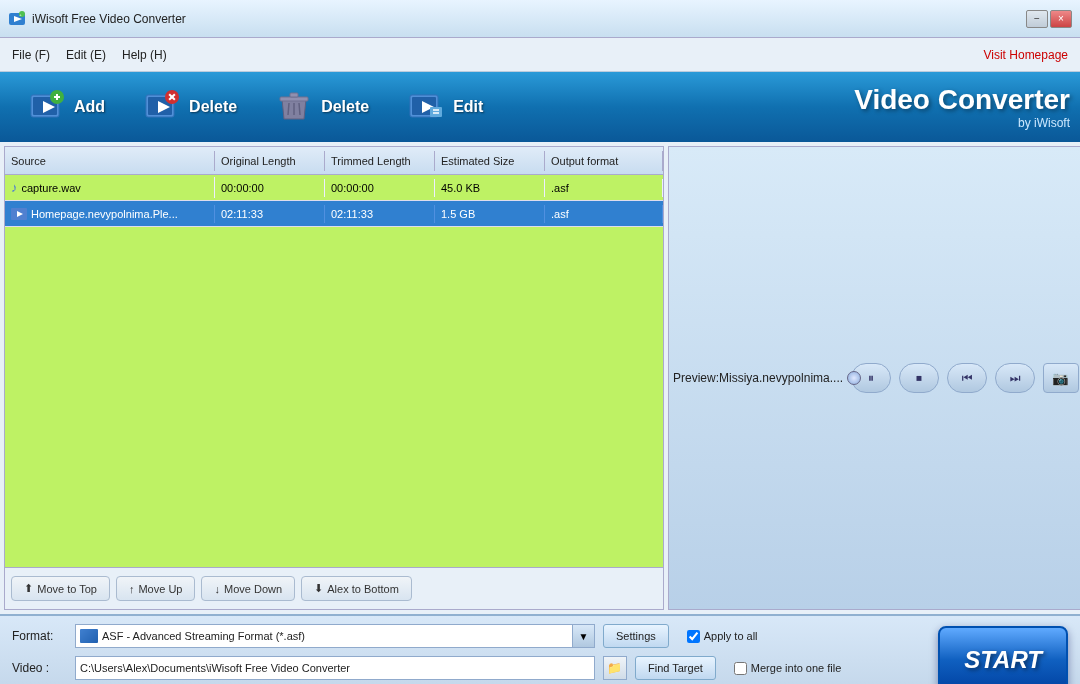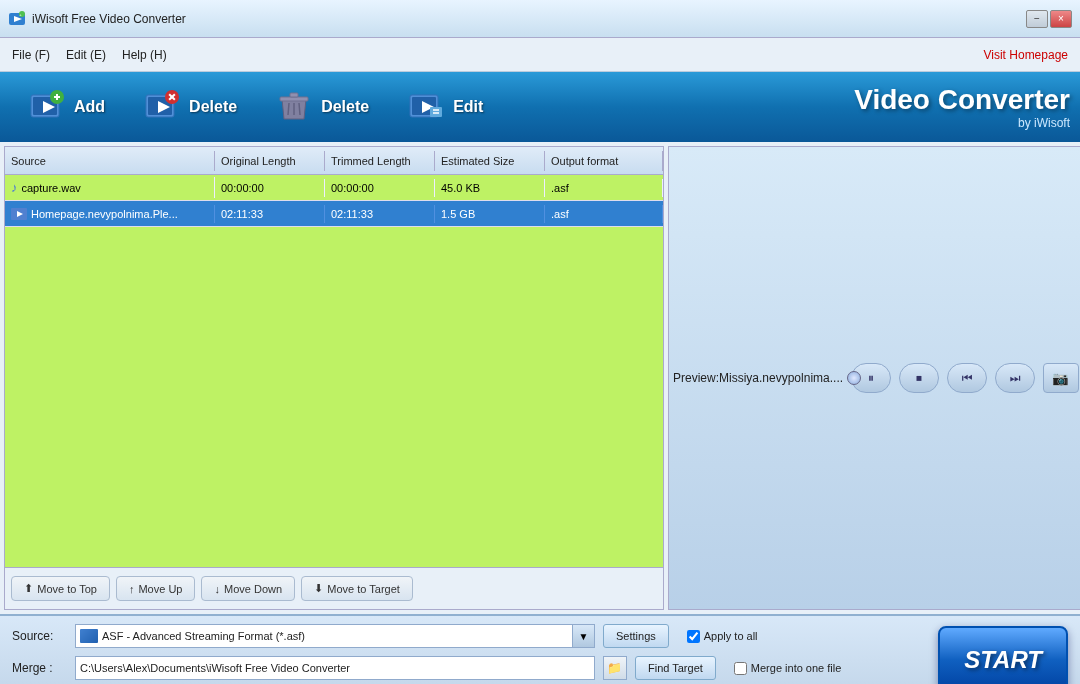--- a/index.html
+++ b/index.html
@@ -516,21 +516,21 @@
       <button class="move-btn">
         <span>↑</span>
         <span>Move Up</span>
       </button>
       <button class="move-btn">
         <span>↓</span>
         <span>Move Down</span>
       </button>
       <button class="move-btn">
         <span>⬇</span>
-        <span>Move to Target</span>
+        <span>Alex to Bottom</span>
       </button>
     </div>
   </div>
 
   <div id="preview-panel">
     <div id="preview-title">Preview:Missiya.nevypolnima....</div>
     <div id="preview-video">
 
       <div id="preview-video-content">
         <svg width="100%" height="100%" viewBox="0 0 380 220" preserveAspectRatio="xMidYMid slice" xmlns="http://www.w3.org/2000/svg">
@@ -602,41 +602,41 @@
         <span>✂</span>
       </button>
     </div>
   </div>
 
 </div>
 
 <div id="bottombar" style="position: relative;">
 
   <div class="bottom-row">
-    <span class="bottom-label">Source:</span>
+    <span class="bottom-label">Format:</span>
     <div class="profile-select" style="position:relative;display:flex;align-items:center;">
       <div class="profile-icon"></div>
       <span style="font-size:11px;color:#222;flex:1;">ASF - Advanced Streaming Format (*.asf)</span>
       <div class="profile-select-arrow">
         <span style="font-size:10px;">▼</span>
       </div>
     </div>
     <button class="action-btn">Settings</button>
     <div id="checkboxes">
       <div class="checkbox-row">
         <input type="checkbox" checked="" style="">
         <label>Apply to all</label>
       </div>
     </div>
 
     <button id="start-btn" style="grid-row: span 2; position: absolute; right: 12px; top: 10px; height: 68px; bottom: 10px; border-radius: 8px;">START</button>
   </div>
 
   <div class="bottom-row">
-    <span class="bottom-label">Merge :</span>
+    <span class="bottom-label">Video :</span>
     <div class="output-path" style="flex:1;max-width:520px;position:relative;display:flex;align-items:center;">
       <span style="font-size:11px;color:#222;">C:\Users\Alex\Documents\iWisoft Free Video Converter</span>
     </div>
     <div class="folder-btn">
       <span>📁</span>
     </div>
     <button class="action-btn">Find Target</button>
     <div id="checkboxes2" style="display:flex;flex-direction:column;gap:6px;margin-left:10px;">
       <div class="checkbox-row">
         <input type="checkbox" style="">

